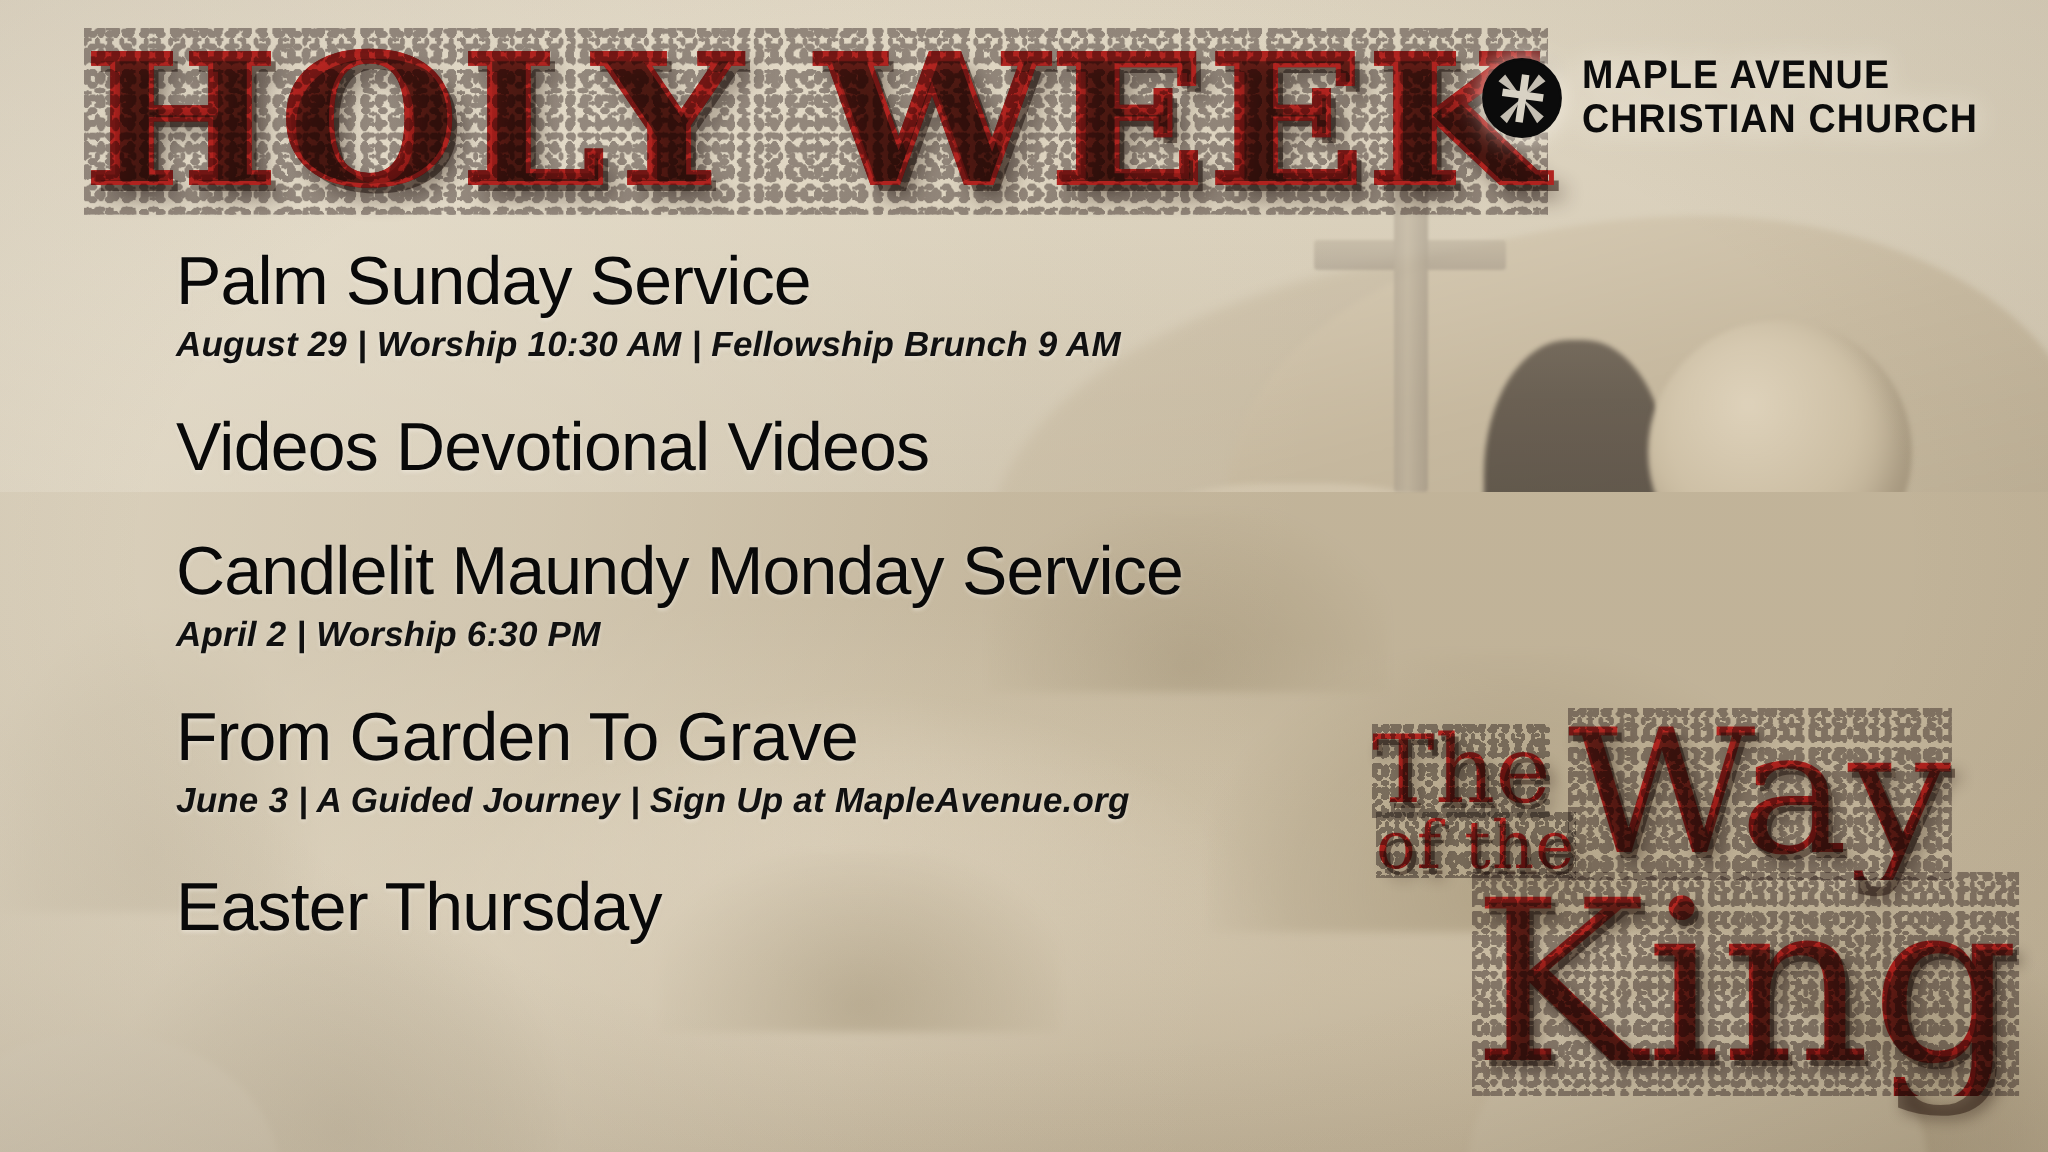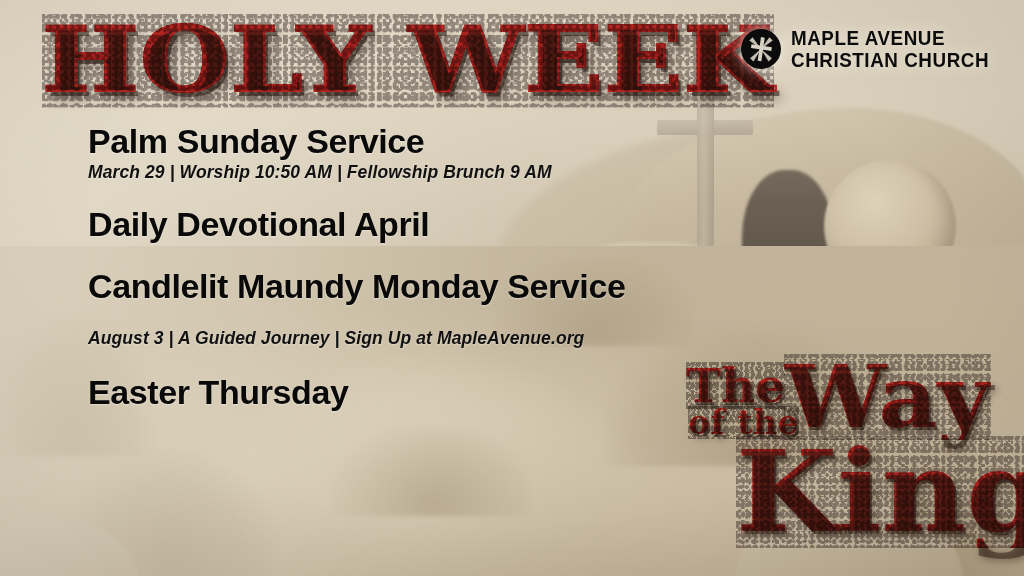--- a/index.html
+++ b/index.html
@@ -174,21 +174,21 @@
     transform:scaleX(.94);transform-origin:left center;
     white-space:nowrap;
   }
   #logo-text .l2{margin-top:2px;font-size:20px;}
 
   
   #events{position:absolute;left:88px;top:122px;width:720px;}
   .event{margin-bottom:18px;}
   .event .ev-title{
     font-family:"Liberation Sans", sans-serif;
-    font-weight:bold;
+    font-weight:normal;
     font-size:34px;
     line-height:38px;
     color:#090909;
     letter-spacing:-.4px;
     white-space:nowrap;
     text-shadow:0 1px 2px rgba(250,246,238,.5);
   }
   .event .ev-sub{
     font-family:"Liberation Sans", sans-serif;
     font-weight:bold;font-style:italic;
@@ -200,21 +200,21 @@
     text-shadow:0 1px 2px rgba(250,246,238,.5);
   }
   .event.e1{margin-bottom:22px;}
   .event.e2{margin-bottom:24px;}
   .event.e3{margin-bottom:22px;}
   .event.e4{margin-bottom:24px;}
 
   
   #series{
     position:absolute;left:676px;top:358px;width:340px;height:200px;
-    font-family:"DejaVu Serif", serif;font-weight:bold;color:#ad211d;
+    font-family:"DejaVu Serif", serif;font-weight:normal;color:#ad211d;
   }
   #series .sl{
     position:absolute;white-space:nowrap;
     text-shadow:2px 3px 0 rgba(40,22,14,.5),4px 5px 7px rgba(40,22,14,.4);
   }
   #series .word-the{left:10px;top:4px;font-size:47px;line-height:47px;}
   #series .word-ofthe{left:12px;top:48px;font-size:33px;line-height:33px;letter-spacing:.5px;}
   #series .word-way{
     left:108px;top:-4px;font-size:86px;line-height:86px;
     transform:scaleX(1.06);transform-origin:left top;
@@ -285,33 +285,35 @@
     <div id="logo-text">
       <span class="l1">MAPLE AVENUE</span>
       <span class="l2">CHRISTIAN CHURCH</span>
     </div>
   </div>
 
   <div id="events">
 
     <div class="event e1">
       <div class="ev-title">Palm Sunday Service</div>
-      <div class="ev-sub">March 29 | Worship 10:50 AM | Fellowship Brunch 9 AM</div>
+      <div class="ev-sub">August 29 | Worship 10:30 AM | Fellowship Brunch 9 AM</div>
     </div>
 
     <div class="event e2">
-      <div class="ev-title">Daily Devotional April</div>
+      <div class="ev-title">Videos Devotional Videos</div>
     </div>
 
     <div class="event e3">
       <div class="ev-title">Candlelit Maundy Monday Service</div>
+      <div class="ev-sub">April 2 | Worship 6:30 PM</div>
     </div>
 
     <div class="event e4">
-      <div class="ev-sub">August 3 | A Guided Journey | Sign Up at MapleAvenue.org</div>
+      <div class="ev-title">From Garden To Grave</div>
+      <div class="ev-sub">June 3 | A Guided Journey | Sign Up at MapleAvenue.org</div>
     </div>
 
     <div class="event e5">
       <div class="ev-title">Easter Thursday</div>
     </div>
 
   </div>
 
   <div id="series">
     <div class="sl word-the">

